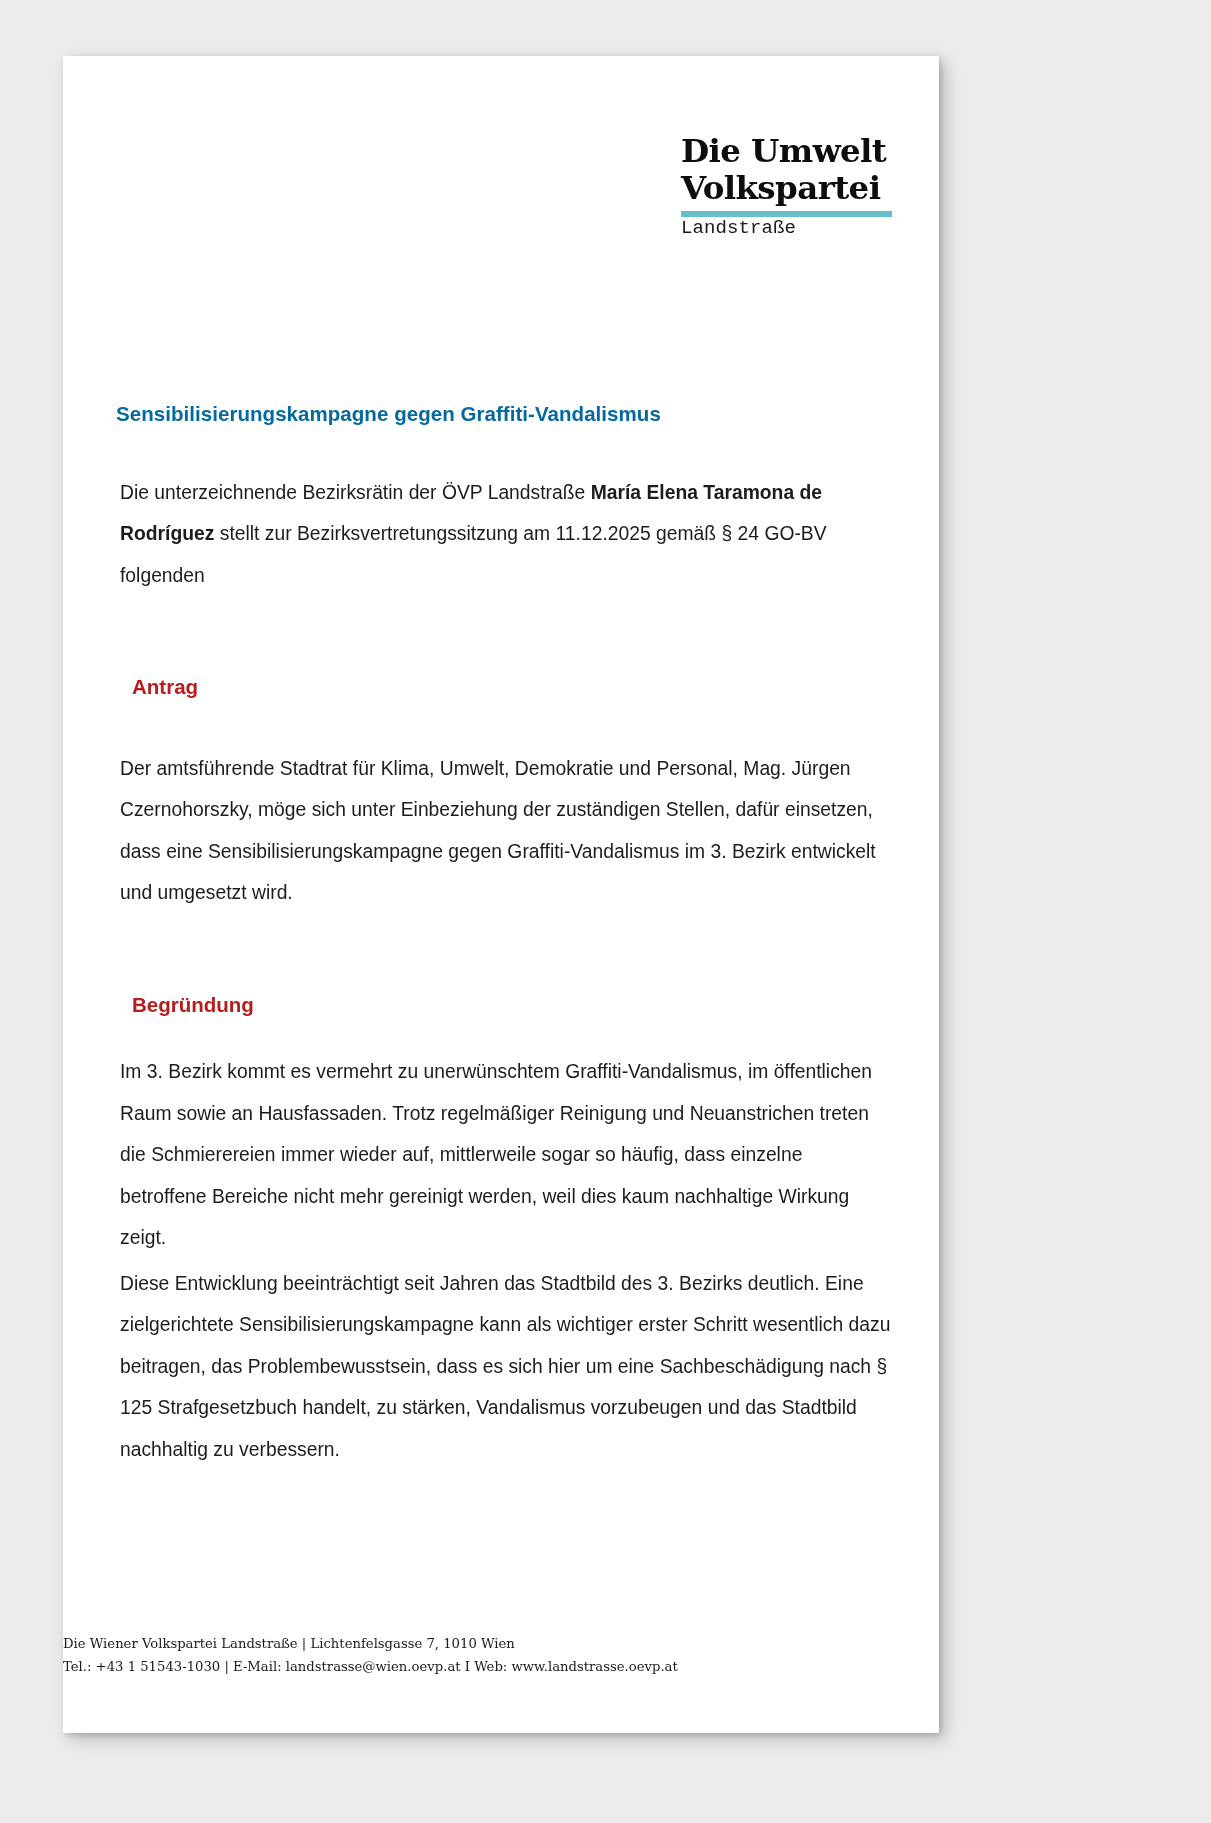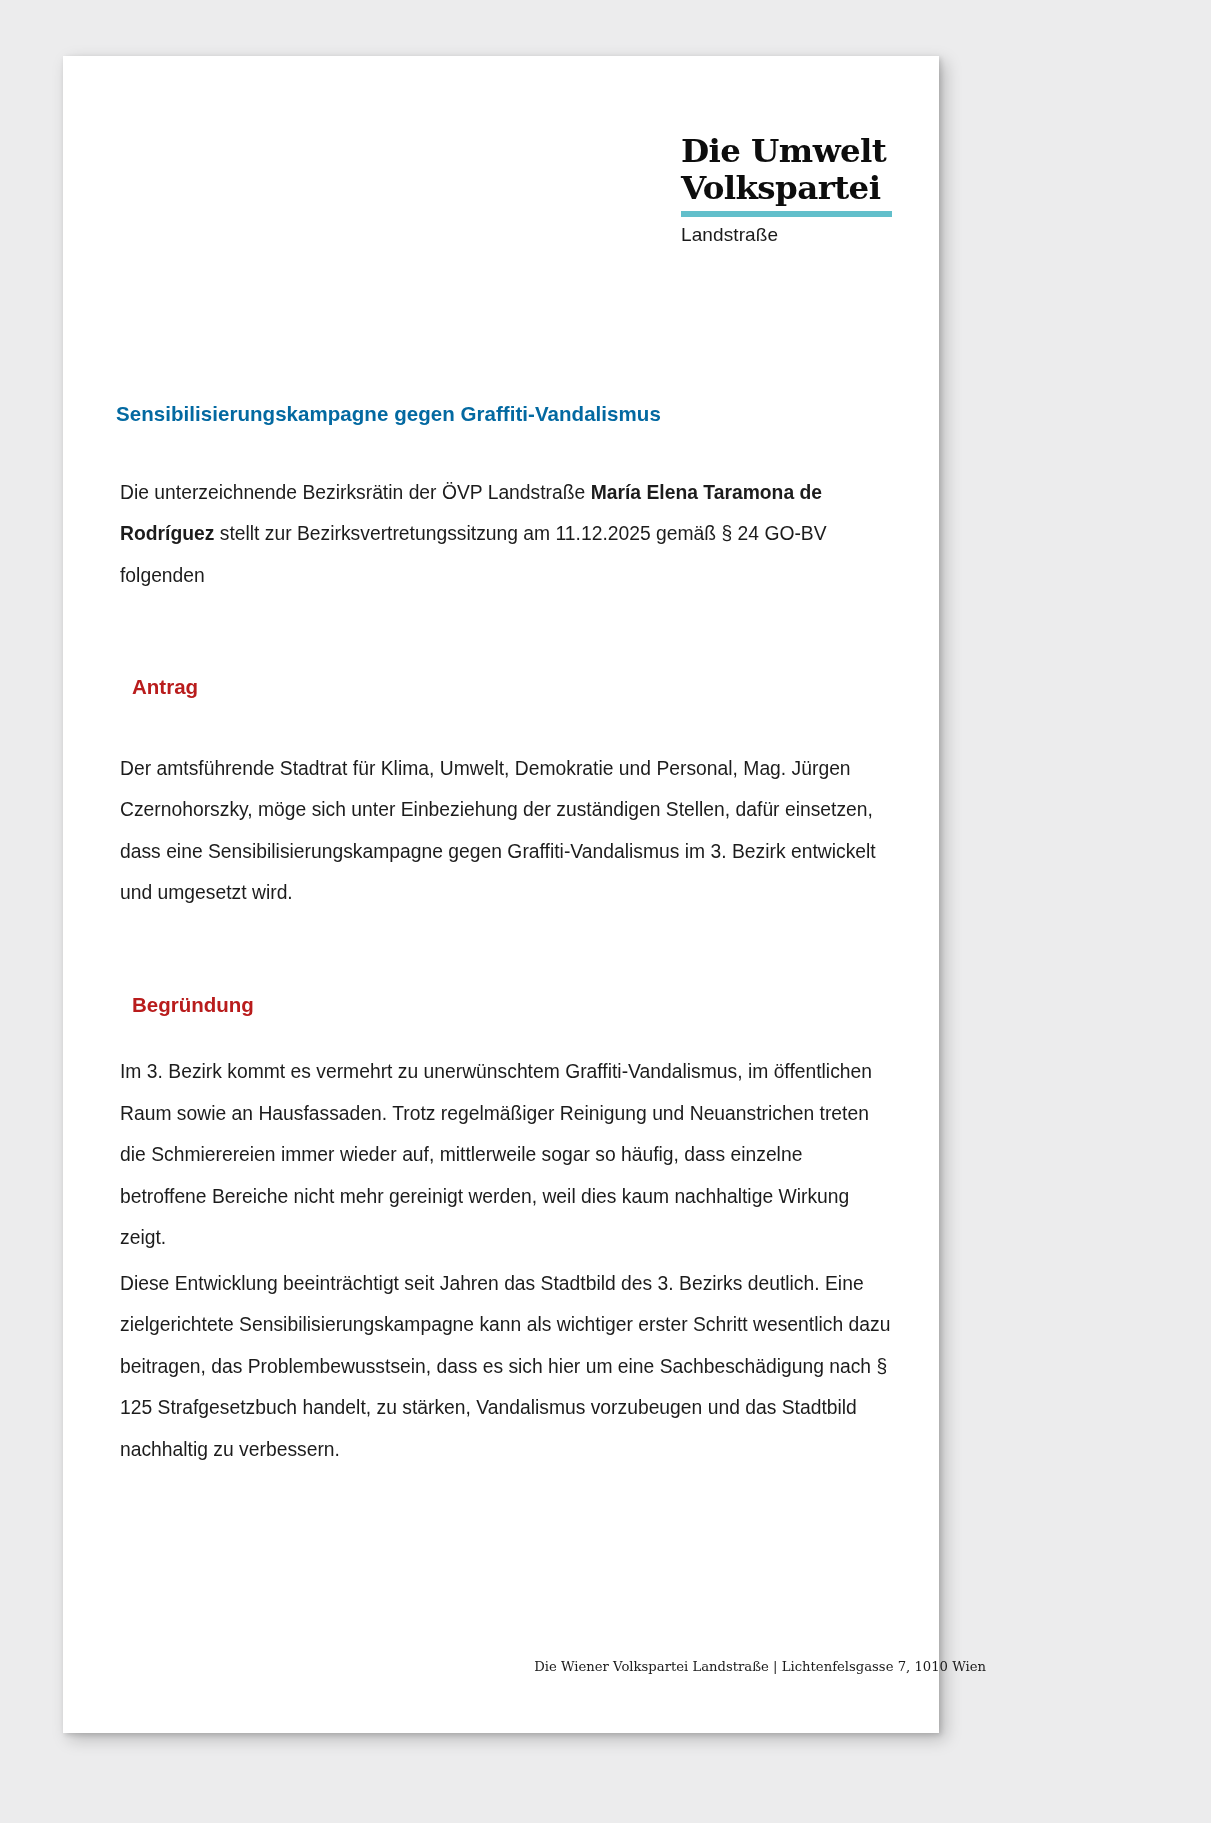--- a/index.html
+++ b/index.html
@@ -69,22 +69,22 @@
     color: #0d0d0d;
     white-space: nowrap;
   }
   .logo-rule {
     margin-top: 5px;
     width: 211px;
     height: 6px;
     background: #62bfcb;
   }
   .logo-sub {
-    margin-top: 7px;
-    font-family: Liberation Sans, sans-serif;
+    margin-top: 0;
+    font-family: Liberation Mono, monospace;
     font-size: 19px;
     font-weight: 400;
     color: #1a1a1a;
     letter-spacing: 0.1px;
   }
 
   
   .doc-body {
     position: absolute;
     left: 53px;
@@ -120,21 +120,21 @@
   .gap-antrag-head  { height: 27px; }
   .gap-antrag-begr  { height: 58px; }
   .gap-begr-head    { height: 13px; }
 
   
   .doc-footer {
     position: absolute;
     left: 0;
     bottom: 55px;
     width: 923px;
-    text-align: right;
+    text-align: left;
     font-family: "DejaVu Serif", "Liberation Serif", serif;
     font-size: 13.2px;
     line-height: 23px;
     color: #1a1a1a;
   }
   .doc-footer div { white-space: nowrap; }
 </style>
 </head>
 <body>
 
@@ -174,16 +174,17 @@
       <div class="gap-begr-head"></div>
 
       <p class="para">Im 3. Bezirk kommt es vermehrt zu unerwünschtem Graffiti-Vandalismus, im öffentlichen Raum sowie an Hausfassaden. Trotz regelmäßiger Reinigung und Neuanstrichen treten die Schmierereien immer wieder auf, mittlerweile sogar so häufig, dass einzelne betroffene Bereiche nicht mehr gereinigt werden, weil dies kaum nachhaltige Wirkung zeigt.</p>
 
       <p class="para">Diese Entwicklung beeinträchtigt seit Jahren das Stadtbild des 3. Bezirks deutlich. Eine zielgerichtete Sensibilisierungskampagne kann als wichtiger erster Schritt wesentlich dazu beitragen, das Problembewusstsein, dass es sich hier um eine Sachbeschädigung nach § 125 Strafgesetzbuch handelt, zu stärken, Vandalismus vorzubeugen und das Stadtbild nachhaltig zu verbessern.</p>
 
     </div>
 
     <div class="doc-footer">
       <div>Die Wiener Volkspartei Landstraße | Lichtenfelsgasse 7, 1010 Wien</div>
+      <div>Tel.: +43 1 51543-1030 |  E-Mail: landstrasse@wien.oevp.at I Web: www.landstrasse.oevp.at</div>
     </div>
 
   </div>
 </div>
 
 </body></html>

